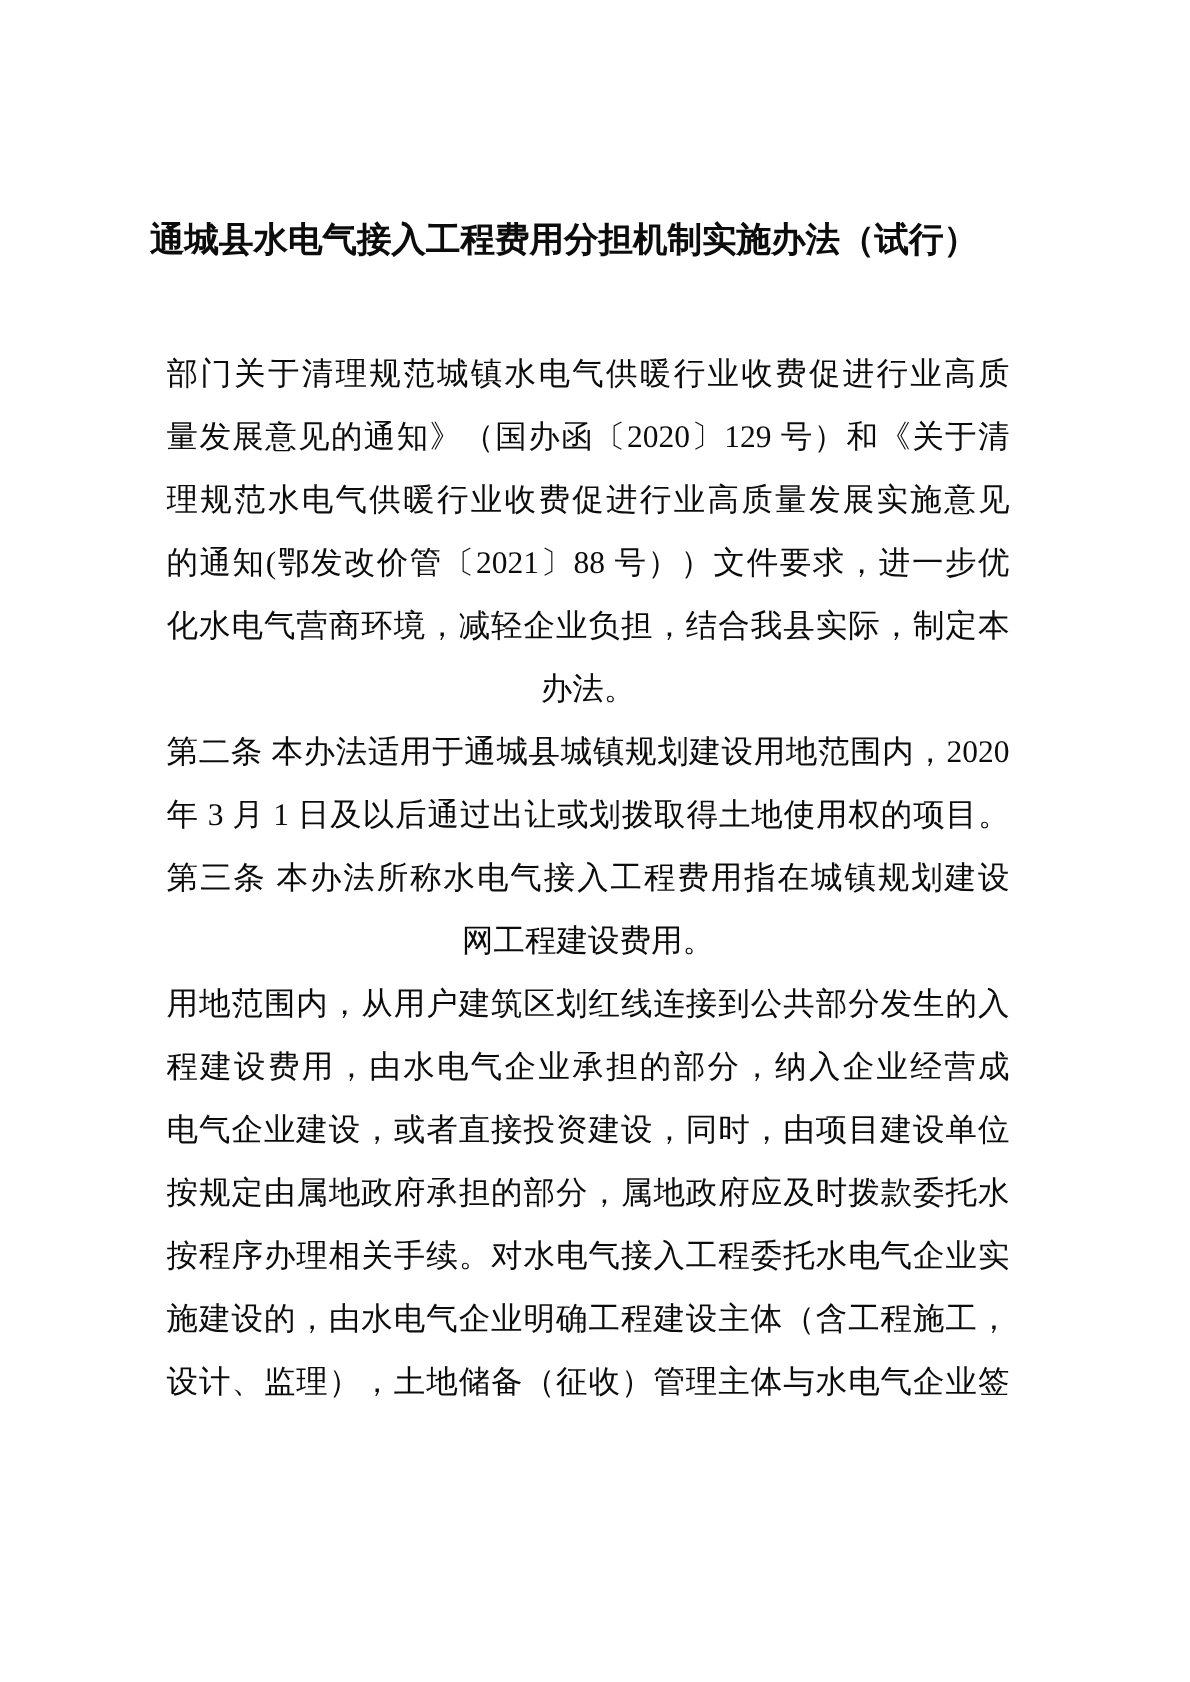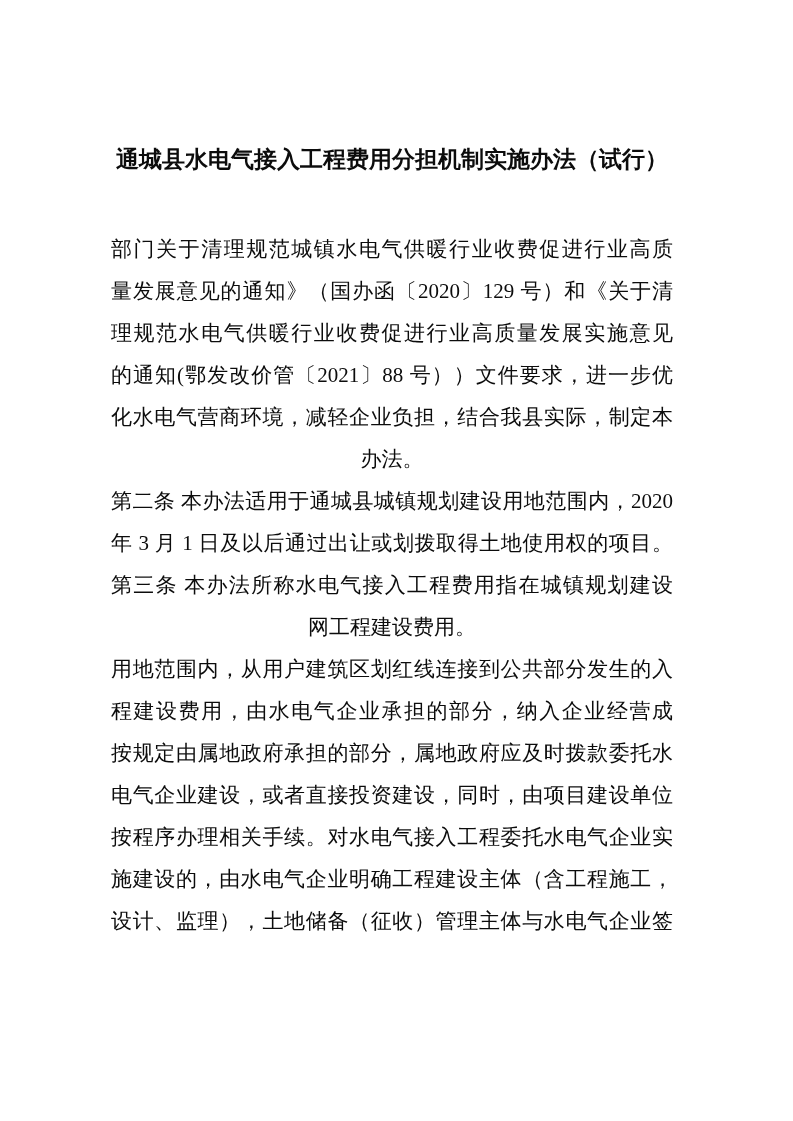--- a/index.html
+++ b/index.html
@@ -12,21 +12,21 @@
     width: 793px;
     height: 1121px;
     background: #ffffff;
     overflow: hidden;
     font-family: "Liberation Serif", "DejaVu Serif", serif;
     color: #101010;
   }
   .title {
     position: absolute;
     top: 144px;
-    left: 111px;
+    left: 95px;
     width: 562px;
     margin: 0;
     font-size: 23px;
     line-height: 31px;
     font-weight: 700;
     text-align: center;
     white-space: nowrap;
     color: #0c0c0c;
   }
   .body {
@@ -72,20 +72,20 @@
         <div class="line">第二条 本办法适用于通城县城镇规划建设用地范围内，2020</div>
         <div class="line">年 3 月 1 日及以后通过出让或划拨取得土地使用权的项目。</div>
       </div>
       <div class="paragraph">
         <div class="line">第三条 本办法所称水电气接入工程费用指在城镇规划建设</div>
         <div class="line para-end">网工程建设费用。</div>
         <div class="line">用地范围内，从用户建筑区划红线连接到公共部分发生的入</div>
       </div>
       <div class="paragraph">
         <div class="line">程建设费用，由水电气企业承担的部分，纳入企业经营成本；</div>
+        <div class="line">电气企业建设，或者直接投资建设，同时，由项目建设单位</div>
         <div class="line">按规定由属地政府承担的部分，属地政府应及时拨款委托水</div>
-        <div class="line">电气企业建设，或者直接投资建设，同时，由项目建设单位</div>
         <div class="line">按程序办理相关手续。对水电气接入工程委托水电气企业实</div>
         <div class="line">施建设的，由水电气企业明确工程建设主体（含工程施工，</div>
         <div class="line">设计、监理），土地储备（征收）管理主体与水电气企业签</div>
       </div>
     </div>
 </div>
 
 </body></html>

